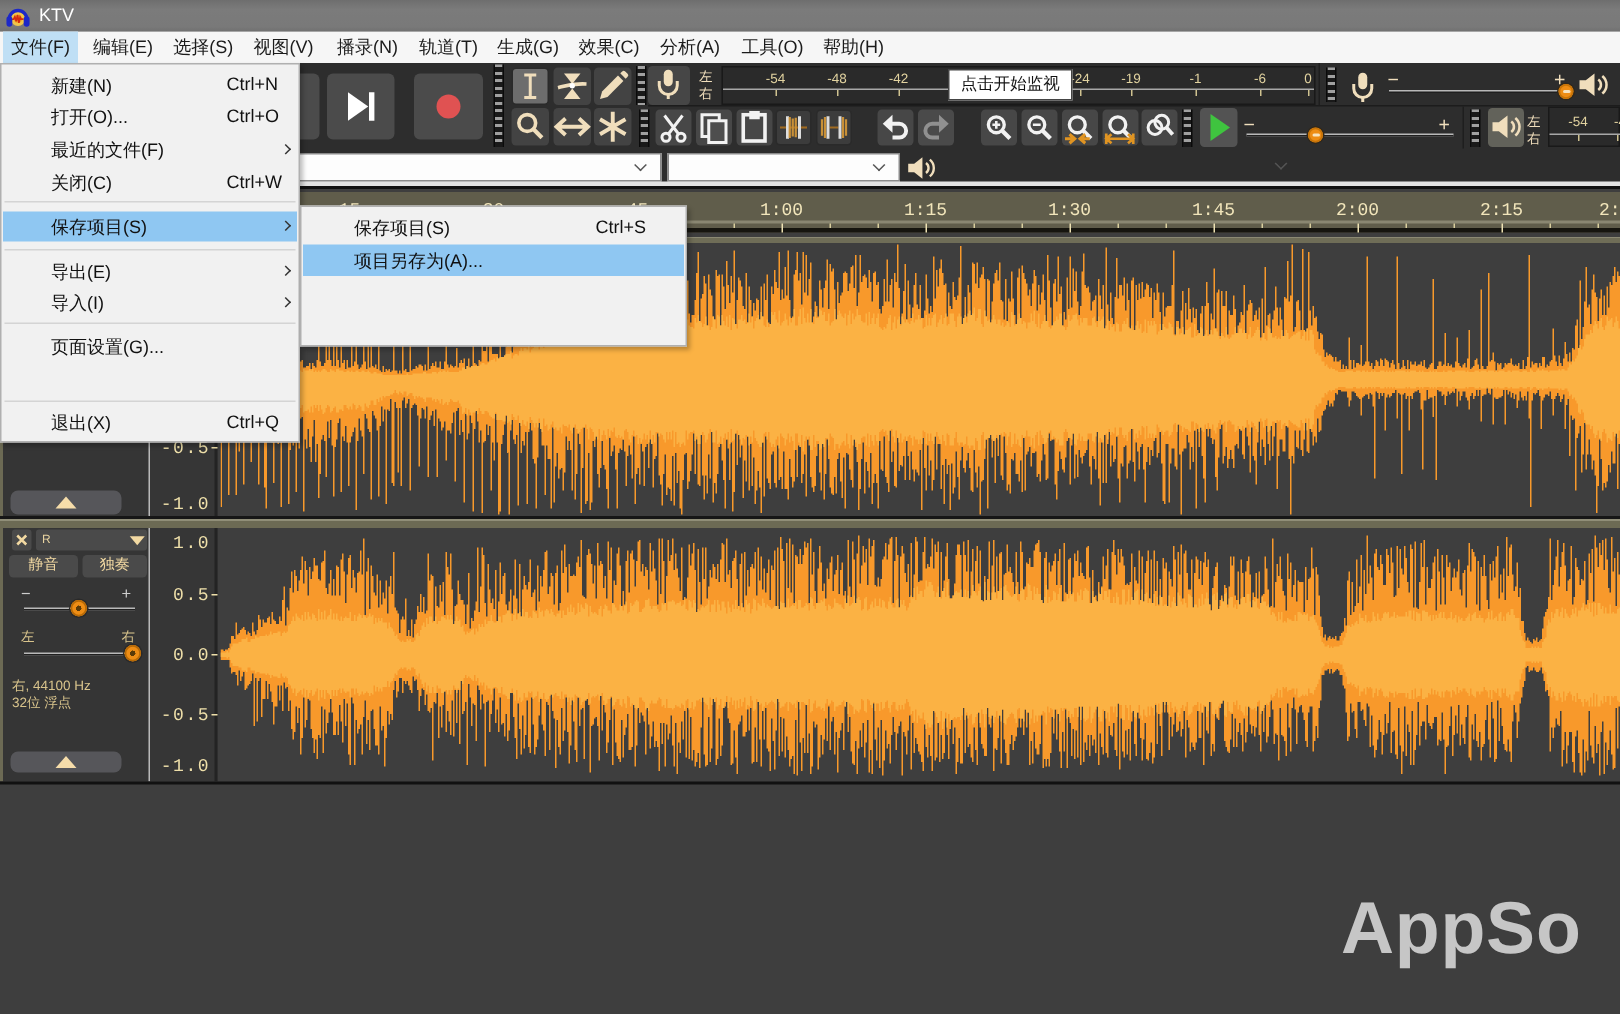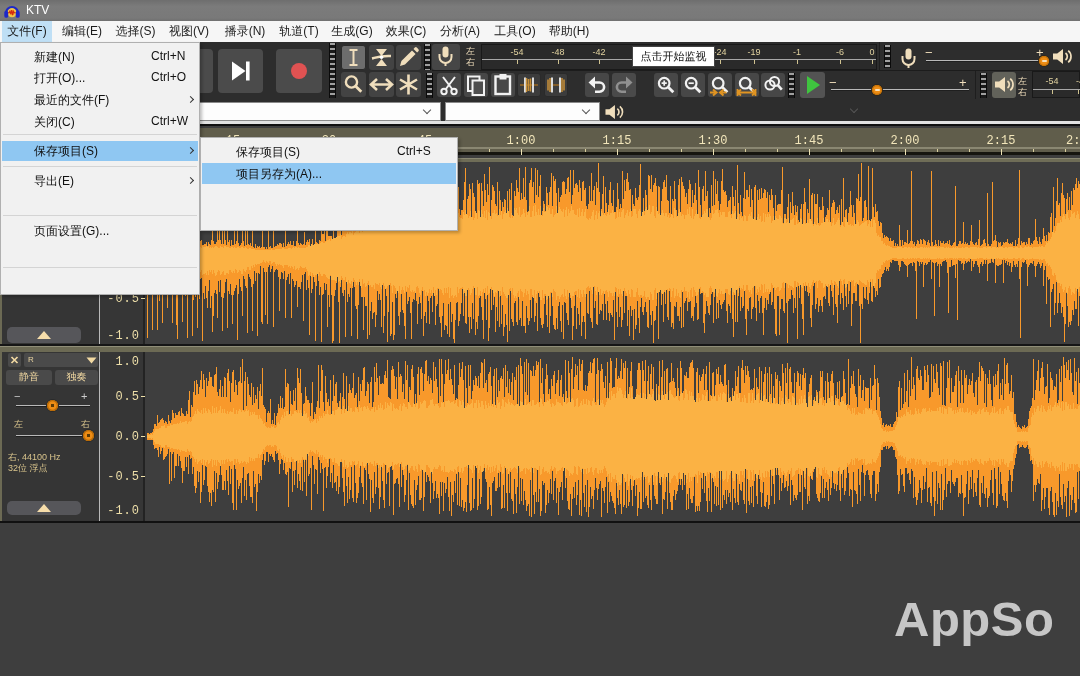--- a/index.html
+++ b/index.html
@@ -395,25 +395,33 @@
  <div class="msep" style="top:91px"></div>
  <div class="mrow hl" style="top:98px;height:20px">
         <span class="t" style="top:2px">保存项目(S)</span>
         <span class="arrow" style="left:186px;top:7px"></span>
       </div>
  <div class="msep" style="top:123px"></div>
  <div class="mrow" style="top:127px">
         <span class="t">导出(E)</span>
         <span class="arrow" style="left:186px;top:8px"></span>
       </div>
+ <div class="mrow" style="top:148px">
+        <span class="t">导入(I)</span>
+        <span class="arrow" style="left:186px;top:8px"></span>
+      </div>
  <div class="msep" style="top:172px"></div>
  <div class="mrow" style="top:177px">
         <span class="t">页面设置(G)...</span>
       </div>
  <div class="msep" style="top:224px"></div>
+ <div class="mrow" style="top:228px">
+        <span class="t">退出(X)</span>
+        <span class="s">Ctrl+Q</span>
+      </div>
 </div>
 <div class="menu" style="left:200px;top:137px;width:258px;height:94px">
  <div class="mrow" style="top:3px">
         <span class="t" style="left:34px">保存项目(S)</span>
         <span class="s" style="left:195px">Ctrl+S</span>
       </div>
  <div class="mrow hl" style="top:25px;height:21px">
         <span class="t" style="left:34px;top:3px">项目另存为(A)...</span>
       </div>
 </div>

